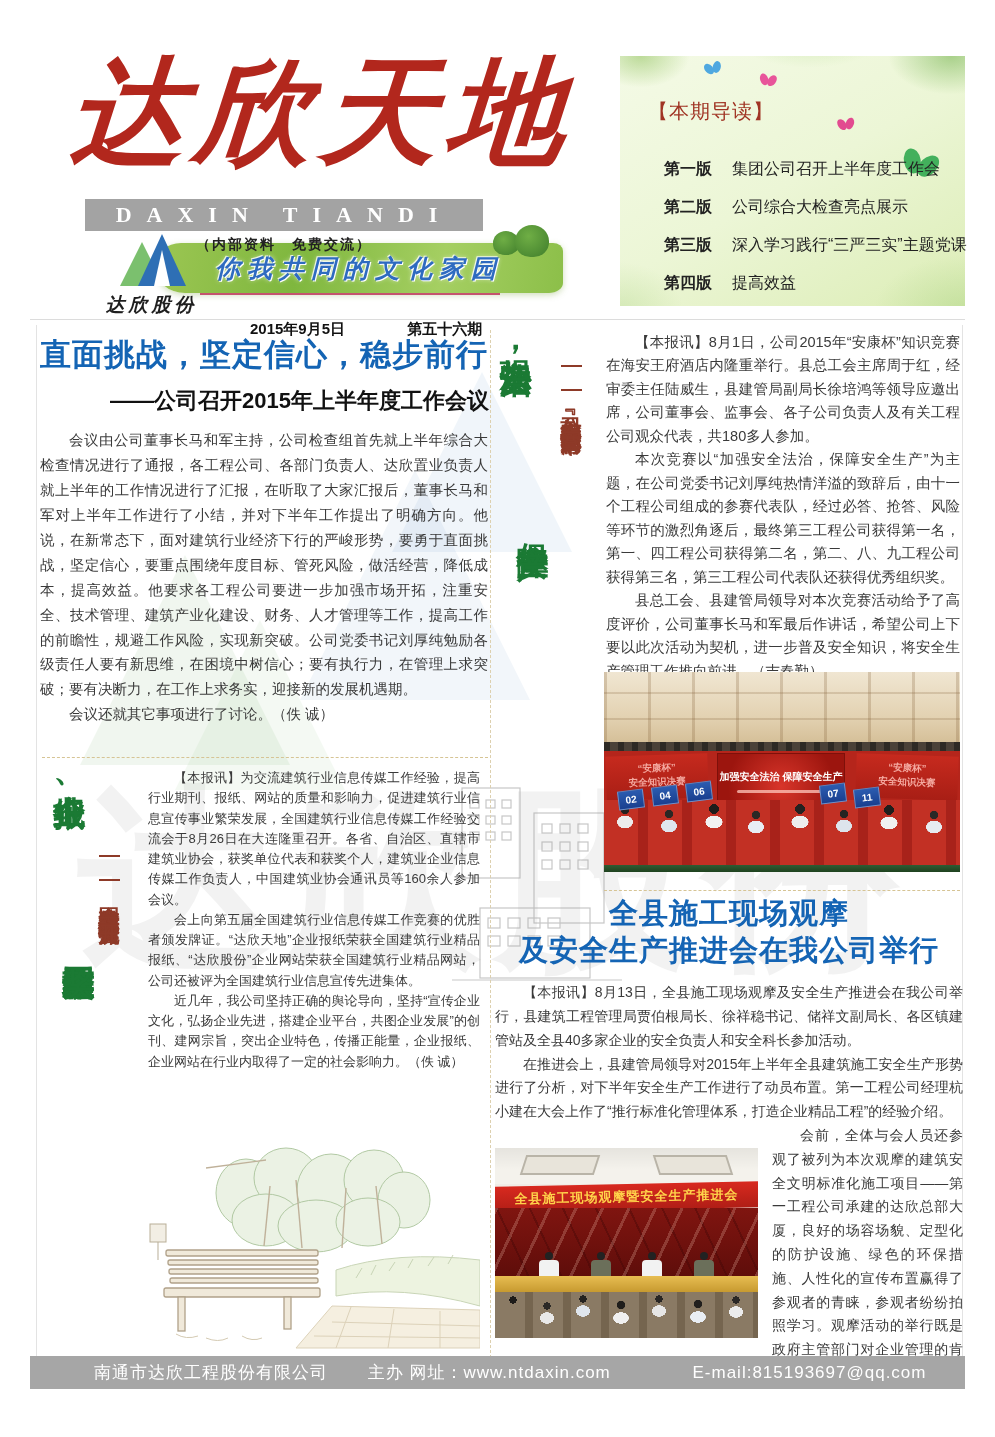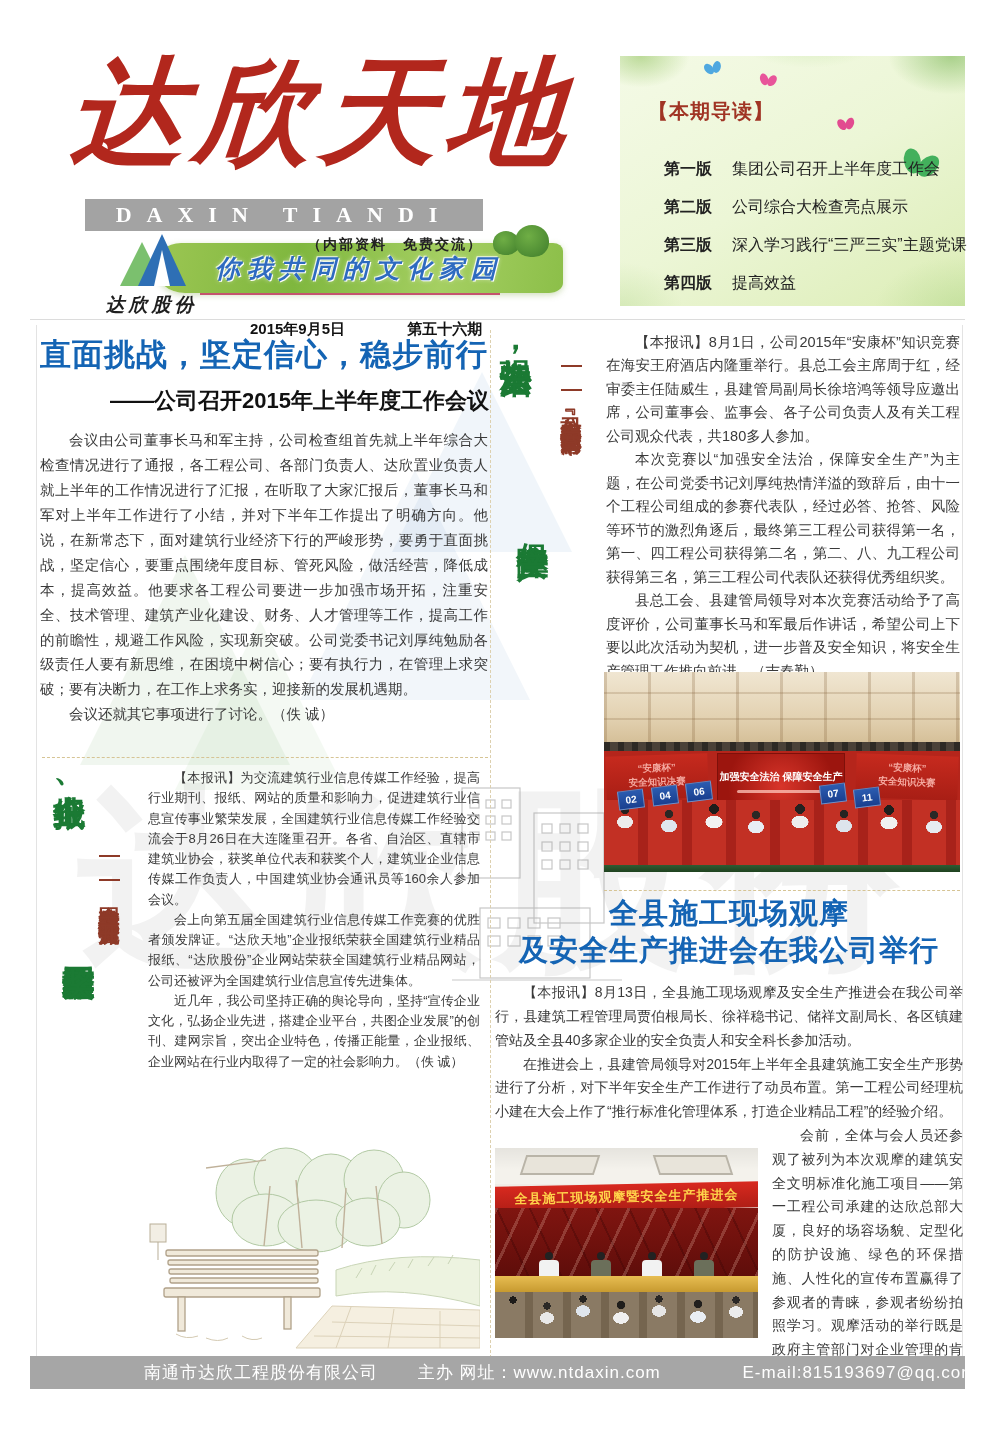--- a/index.html
+++ b/index.html
@@ -21,21 +21,21 @@
     clip-path:polygon(50% 0,100% 100%,0 100%);}
   .wm-buildings{left:452px;top:758px;opacity:.5;}
 
   
   .mast-title{position:absolute;left:70px;top:42px;width:560px;z-index:1;
     font-family:"DejaVu Serif",serif;font-weight:bold;font-style:italic;
     font-size:116px;line-height:1.2;letter-spacing:10px;color:#b2271d;transform:skewX(-4deg);white-space:nowrap;}
   .mast-en{position:absolute;left:85px;top:199px;width:398px;height:32px;z-index:1;background:#a3a3a3;
     color:#fff;font-family:"Liberation Serif",serif;font-weight:bold;font-size:22px;letter-spacing:15px;
     text-align:center;line-height:32px;}
-  .mast-sub{position:absolute;left:85px;top:236px;width:398px;z-index:2;text-align:right;
+  .mast-sub{position:absolute;left:85px;top:236px;width:398px;z-index:2;text-align:center;
     font-size:14px;font-weight:bold;color:#222;letter-spacing:2px;}
   .logo{position:absolute;left:84px;top:230px;width:135px;z-index:2;text-align:center;}
   .logo-text{font-family:"DejaVu Serif",serif;font-style:italic;font-weight:bold;font-size:19px;color:#1e1e1e;
     letter-spacing:4px;margin-top:0px;}
   .banner{position:absolute;left:155px;top:243px;width:408px;height:50px;z-index:1;
     background:linear-gradient(100deg,#9cc653 0%,#7fb73e 35%,#a5cf62 70%,#8cbf49 100%);
     border-radius:26px 10px 14px 30px / 22px 8px 10px 26px;
     display:flex;align-items:center;justify-content:center;
     box-shadow:0 2px 6px rgba(120,160,60,.35);}
   .banner-text{font-family:"DejaVu Serif",serif;font-style:italic;font-weight:bold;font-size:25px;
@@ -51,21 +51,21 @@
 
   
   .digest{position:absolute;left:620px;top:56px;width:345px;height:250px;z-index:1;
     background:
       radial-gradient(70px 45px at 6% 0%, rgba(120,180,60,.45), transparent 70%),
       radial-gradient(90px 55px at 96% 0%, rgba(100,170,60,.50), transparent 70%),
       radial-gradient(120px 60px at 55% -12%, rgba(160,210,120,.45), transparent 70%),
       radial-gradient(90px 70px at 0% 102%, rgba(170,210,130,.35), transparent 70%),
       radial-gradient(130px 80px at 100% 102%, rgba(150,200,110,.35), transparent 70%),
       linear-gradient(150deg,#f4fae6 0%,#ecf6d6 50%,#dcedb6 100%);}
-  .digest-title{position:absolute;left:28px;top:42px;font-size:20px;font-weight:bold;color:#a03424;letter-spacing:1px;}
+  .digest-title{position:absolute;left:28px;top:42px;font-size:20px;font-weight:normal;color:#a03424;letter-spacing:1px;}
   .digest-list{position:absolute;left:44px;top:86px;right:16px;}
   .digest-item{margin-top:17px;font-size:16px;color:#222;white-space:nowrap;}
   .digest-item .lbl{font-weight:bold;margin-right:20px;}
   .bfly{position:absolute;width:16px;height:13px;}
   .bfly::before,.bfly::after{content:"";position:absolute;top:0;width:8px;height:12px;border-radius:60%;background:currentColor;}
   .bfly::before{left:0;transform:rotate(-28deg);}
   .bfly::after{right:0;transform:rotate(28deg);}
   .bfly-blue{left:85px;top:6px;color:#4fa8e0;transform:rotate(-15deg);}
   .bfly-pink1{left:140px;top:18px;color:#e8559a;transform:rotate(10deg);}
   .bfly-pink2{left:218px;top:62px;color:#e24b90;transform:rotate(-8deg);}
@@ -194,21 +194,21 @@
       radial-gradient(ellipse 10px 8px at 241px 20px,#ececec 70%,transparent 72%),
       repeating-linear-gradient(90deg,#8a7a64 0 30px,#75654f 30px 38px),
       linear-gradient(#93836d,#6d5d47);}
 
   
   .illus{position:absolute;left:146px;top:1138px;z-index:1;}
 
   
   .footer{position:absolute;left:30px;top:1356px;width:935px;height:33px;background:#a6a6a6;z-index:2;
     color:#fff;font-size:17px;line-height:33px;letter-spacing:1px;white-space:nowrap;}
-  .footer .seg1{margin-left:114px;}
+  .footer .seg1{margin-left:64px;}
   .footer .seg2{margin-left:34px;}
   .footer .seg3{}
   .footer .seg4{margin-left:76px;}
 </style>
 </head>
 <body>
 
 <div id="page">
 
   <div class="wm wm-chars">达欣股份</div>

